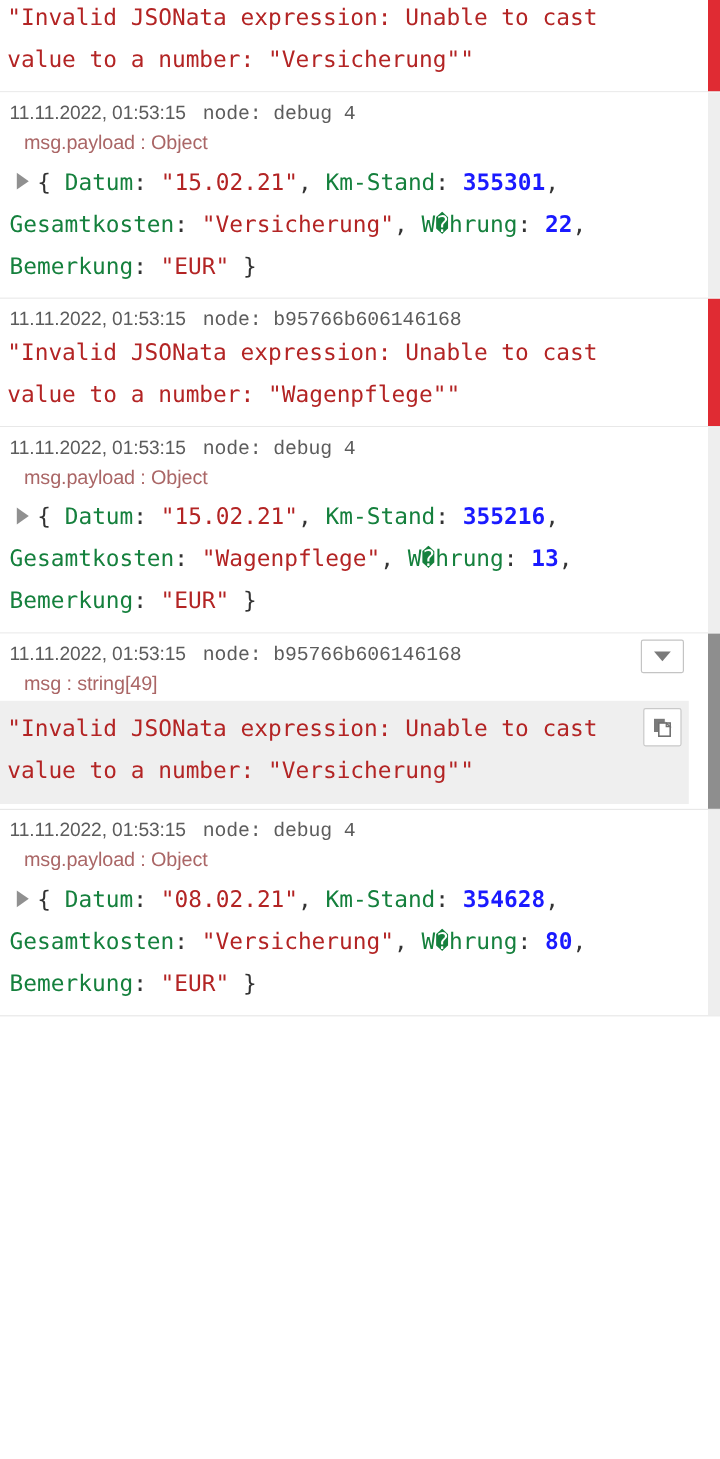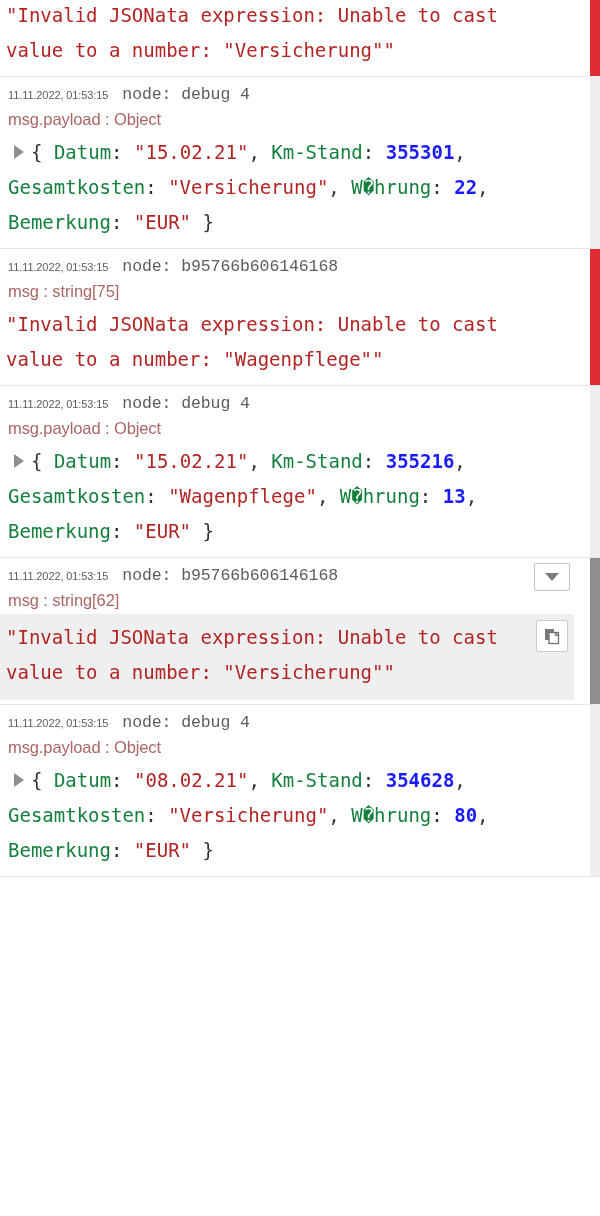--- a/index.html
+++ b/index.html
@@ -54,21 +54,21 @@
   .msg-head {
     display: flex;
     align-items: center;
     padding: 11px 0 0 8px;
     height: 24px;
     box-sizing: border-box;
     white-space: nowrap;
   }
   .msg-timestamp {
     color: #5c5c5c;
-    font-size: 11px;
+    font-size: 16px;
     letter-spacing: -0.1px;
   }
   .msg-node {
     color: #5c5c5c;
     font-size: 16.5px;
     margin-left: 14px;
     letter-spacing: -0.1px;
     font-family: Liberation Mono, monospace;
   }
 
@@ -91,21 +91,21 @@
   .caret-down {
     width: 0;
     height: 0;
     border-left: 7px solid transparent;
     border-right: 7px solid transparent;
     border-top: 8px solid #7a7a7a;
   }
 
   
   .msg-topic {
-    padding: 9px 0 2px 8px;
+    padding: 9px 0 2px 20px;
     font-size: 16.5px;
     color: #aa6666;
     letter-spacing: -0.1px;
   }
 
   
   .msg-body {
     font-family: "DejaVu Sans Mono", "Liberation Mono", monospace;
     font-size: 19px;
     line-height: 35px;
@@ -187,21 +187,20 @@
         <div class="msg-body object-body"><span class="obj-line"><span class="expander"></span><span class="brace">{</span> <span class="key">Datum</span><span class="colon">: </span><span class="str">"15.02.21"</span><span class="comma">, </span><span class="key">Km-Stand</span><span class="colon">: </span><span class="num">355301</span><span class="comma">, </span><span class="key">Gesamtkosten</span><span class="colon">: </span><span class="str">"Versicherung"</span><span class="comma">, </span><span class="key">W�hrung</span><span class="colon">: </span><span class="num">22</span><span class="comma">, </span><span class="key">Bemerkung</span><span class="colon">: </span><span class="str">"EUR"</span> <span class="brace">}</span></span></div>
       </div>
     </div>
     <div class="msg-row level-error">
       <div class="status-bar"></div>
       <div class="msg-inner">
         <div class="msg-head">
           <span class="msg-timestamp">11.11.2022, 01:53:15</span>
           <span class="msg-node">node: b95766b606146168</span>
         </div>
-        <div class="msg-topic">msg : string[75]</div>
         <div class="msg-body string-body">"Invalid JSONata expression: Unable to cast value to a number: "Wagenpflege""</div>
       </div>
     </div>
     <div class="msg-row level-normal">
       <div class="status-bar"></div>
       <div class="msg-inner">
         <div class="msg-head">
           <span class="msg-timestamp">11.11.2022, 01:53:15</span>
           <span class="msg-node">node: debug 4</span>
         </div>
@@ -212,21 +211,21 @@
     <div class="msg-row level-hover">
       <div class="status-bar"></div>
       <div class="msg-inner">
         <div class="msg-head">
           <span class="msg-timestamp">11.11.2022, 01:53:15</span>
           <span class="msg-node">node: b95766b606146168</span>
         </div>
         <div class="msg-menu-btn">
           <span class="caret-down"></span>
         </div>
-        <div class="msg-topic">msg : string[62]</div>
+        <div class="msg-topic">msg : string[49]</div>
         <div class="msg-body string-body highlighted">"Invalid JSONata expression: Unable to cast value to a number: "Versicherung""<div class="copy-btn"><svg width="18" height="18" viewBox="0 0 18 18">
               <rect x="2" y="2" width="9" height="11" fill="#7a7a7a"></rect>
               <rect x="6" y="5.5" width="9.5" height="11" fill="#ffffff" stroke="#6f6f6f" stroke-width="1.3"></rect>
               <path d="M12.2 5.5 L15.5 8.6 L12.2 8.6 Z" fill="#c9c9c9" stroke="#6f6f6f" stroke-width="1"></path>
             </svg></div></div>
       </div>
     </div>
     <div class="msg-row level-normal">
       <div class="status-bar"></div>
       <div class="msg-inner">

